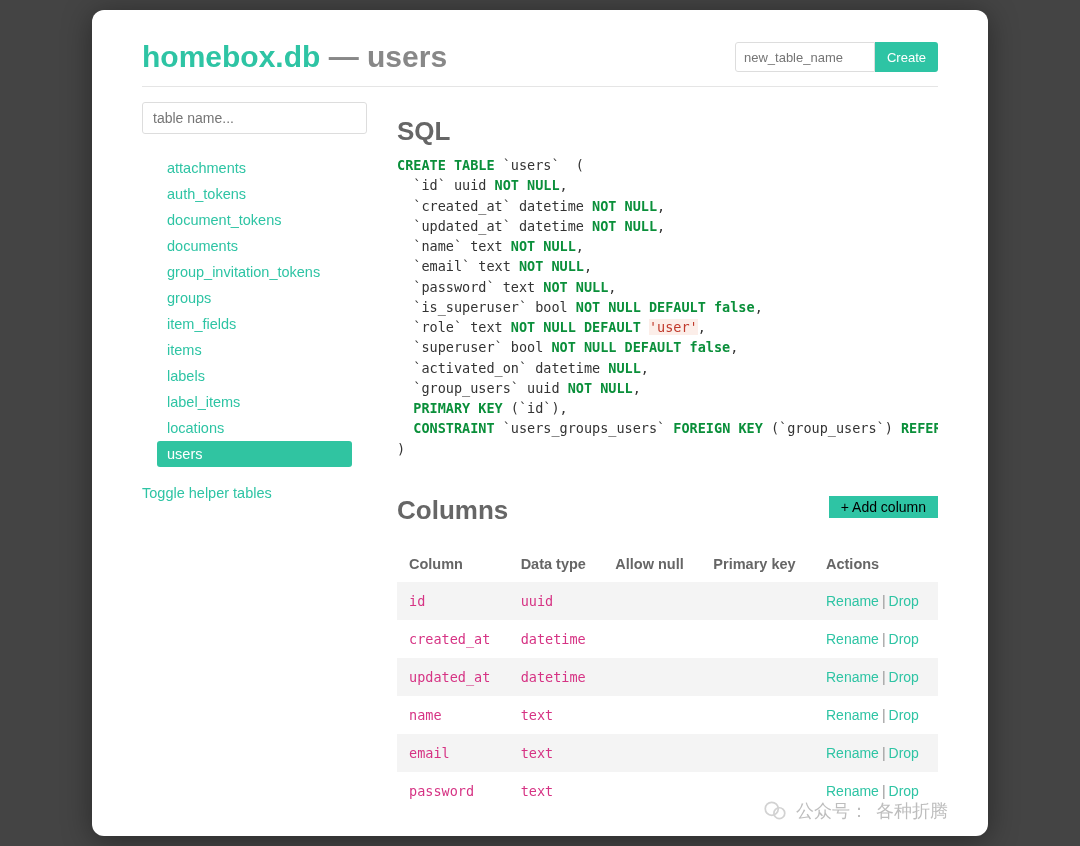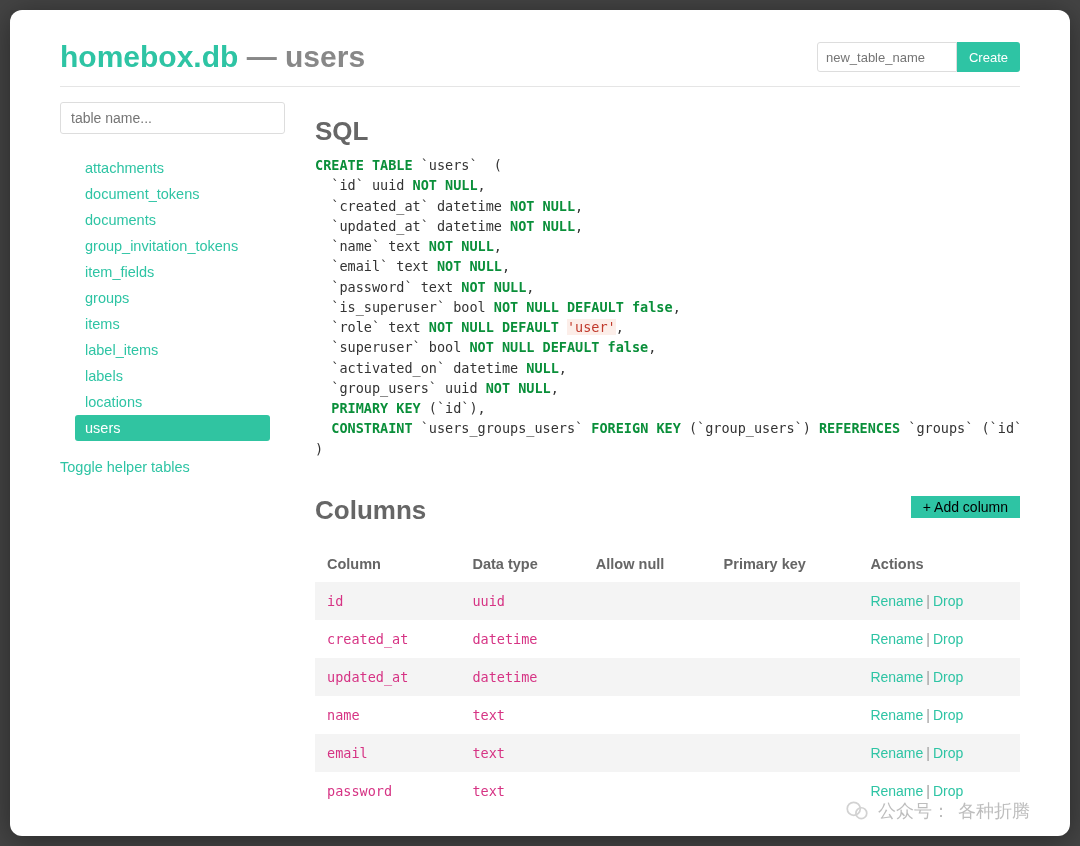--- a/index.html
+++ b/index.html
@@ -15,21 +15,21 @@
     --row-alt:#f4f4f4;
   }
   *{box-sizing:border-box}
   body{
     margin:0;overflow:hidden;
     font-family:-apple-system,BlinkMacSystemFont,"Segoe UI",Helvetica,Arial,sans-serif;
     background:#444;
     color:var(--text);
   }
   .window{
-    width:1060px;height:826px;
+    width:896px;height:826px;
     margin:10px auto;
     background:#fff;
     border-radius:12px;
     box-shadow:0 4px 30px rgba(0,0,0,.4);
     overflow:hidden;
     position:relative;
   }
   .inner{padding:30px 50px 0 50px}
   .titlebar{
     display:flex;align-items:center;justify-content:space-between;
@@ -131,28 +131,29 @@
         <input type="text" placeholder="new_table_name" style="">
         <button>Create</button>
       </div>
     </div>
 
     <div class="body">
       <aside class="sidebar">
         <input type="text" placeholder="table name..." style="">
         <ul class="tables" id="tables-list">
             <li>attachments</li>
+            <li>auth_tokens</li>
             <li>document_tokens</li>
             <li>documents</li>
             <li>group_invitation_tokens</li>
+            <li>groups</li>
             <li>item_fields</li>
-            <li>groups</li>
             <li>items</li>
+            <li>labels</li>
             <li>label_items</li>
-            <li>labels</li>
             <li>locations</li>
             <li class="active">users</li>
           </ul>
         <a href="#" class="toggle-helper">Toggle helper tables</a>
       </aside>
 
       <section class="main">
 
         <h2>SQL</h2>
         <pre class="sql" id="sql-pre"><span class="kw">CREATE TABLE</span><span> `users`  (</span>

